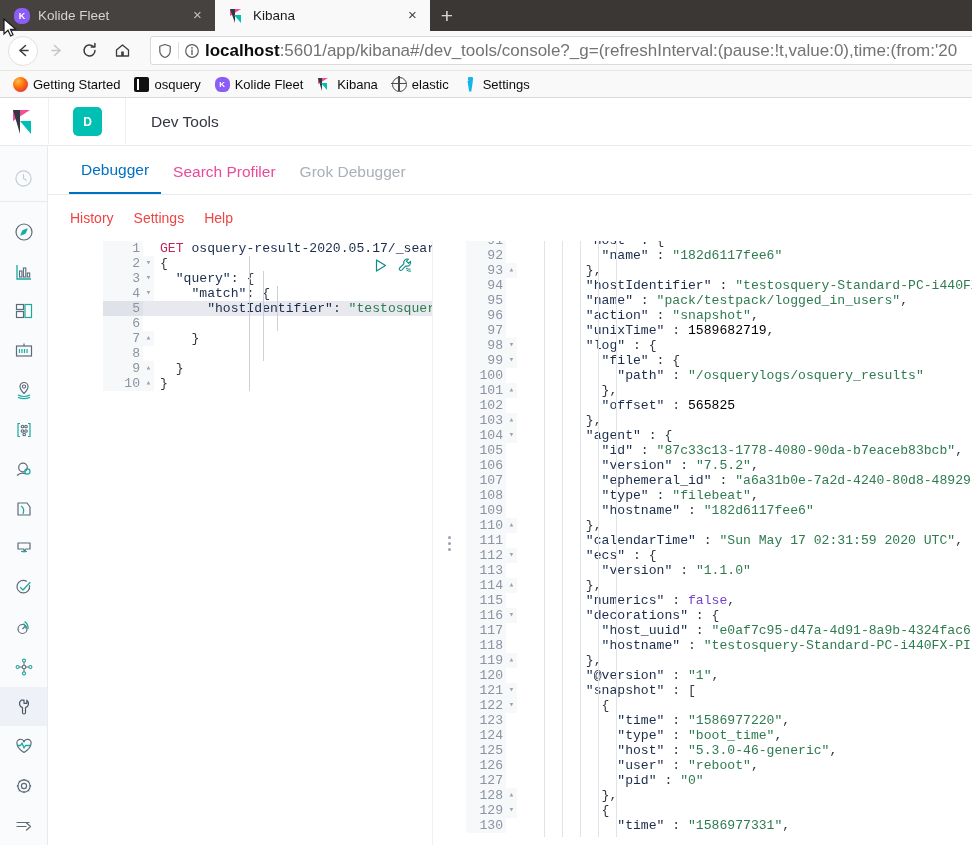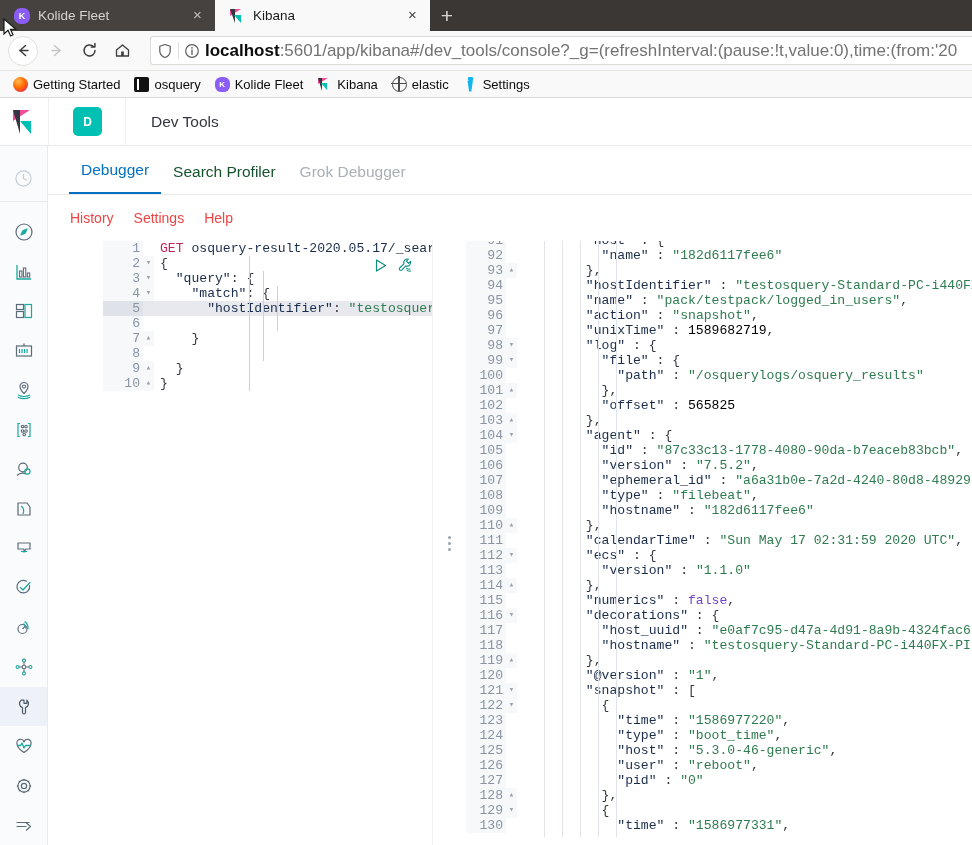--- a/index.html
+++ b/index.html
@@ -122,21 +122,21 @@
     overflow: hidden;
   }
   .snav-item { width: 48px; height: 40px; display: flex; align-items: center; justify-content: center; }
   .snav-item.recent { border-bottom: 1px solid #e8eaed; width: 48px; height: 47px; margin-bottom: 10px; }
   .snav-item.selected { background: #eef1f7; }
 
   .main { flex: 1; display: flex; flex-direction: column; overflow: hidden; background: #fff; }
 
   .tabs-row { height: 49px; flex: 0 0 49px; display: flex; align-items: flex-end;
               border-bottom: 1px solid #e8eaed; padding-left: 21px; }
-  .ktab { font-size: 15.5px; padding: 0 12px 13px 12px; color: #14532d; }
+  .ktab { font-size: 15.5px; padding: 0 12px 13px 12px; color: #ec4899; }
   .ktab.active { color: #0071c2; border-bottom: 2px solid #0071c2; }
   .ktab.disabled { color: #a9b0b8; }
 
   .menu-row { height: 46px; flex: 0 0 46px; display: flex; align-items: center;
               gap: 20px; padding-left: 22px; }
   .menu-item { font-size: 14px; color: #ef4444; text-align: right; }
 
   .panes { flex: 1; display: flex; overflow: hidden; padding-left: 55px; position: relative; }
 
   .pane { position: relative; overflow: hidden; background: #fff; }

